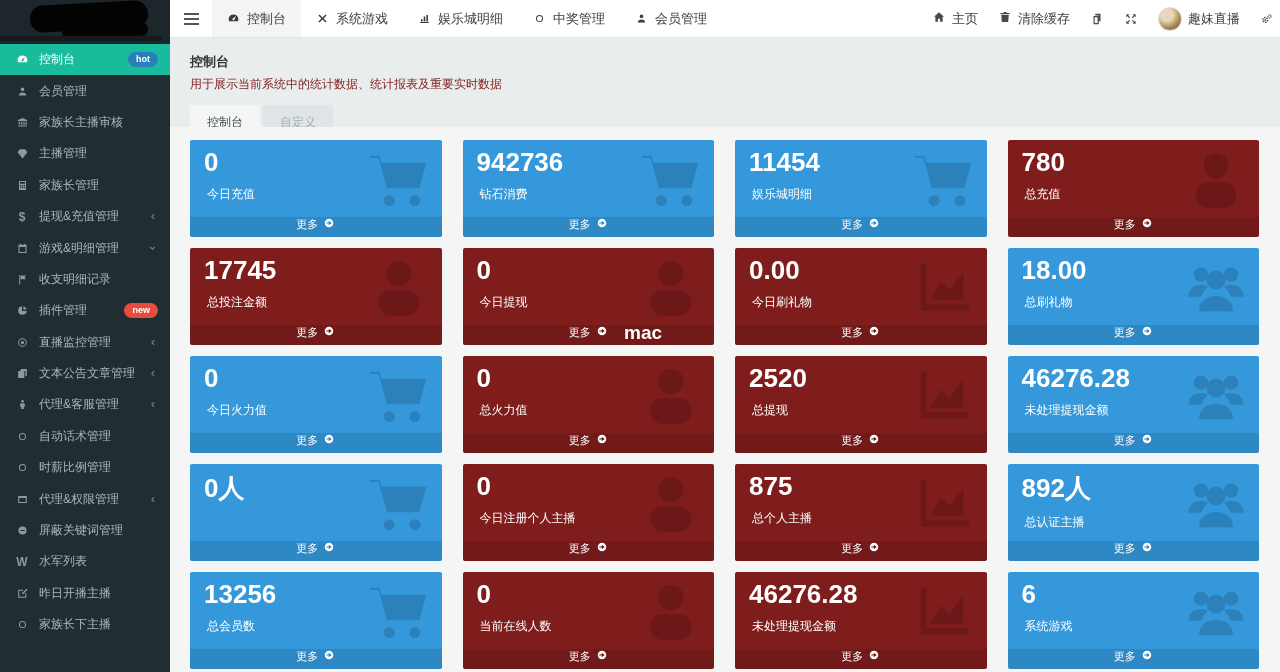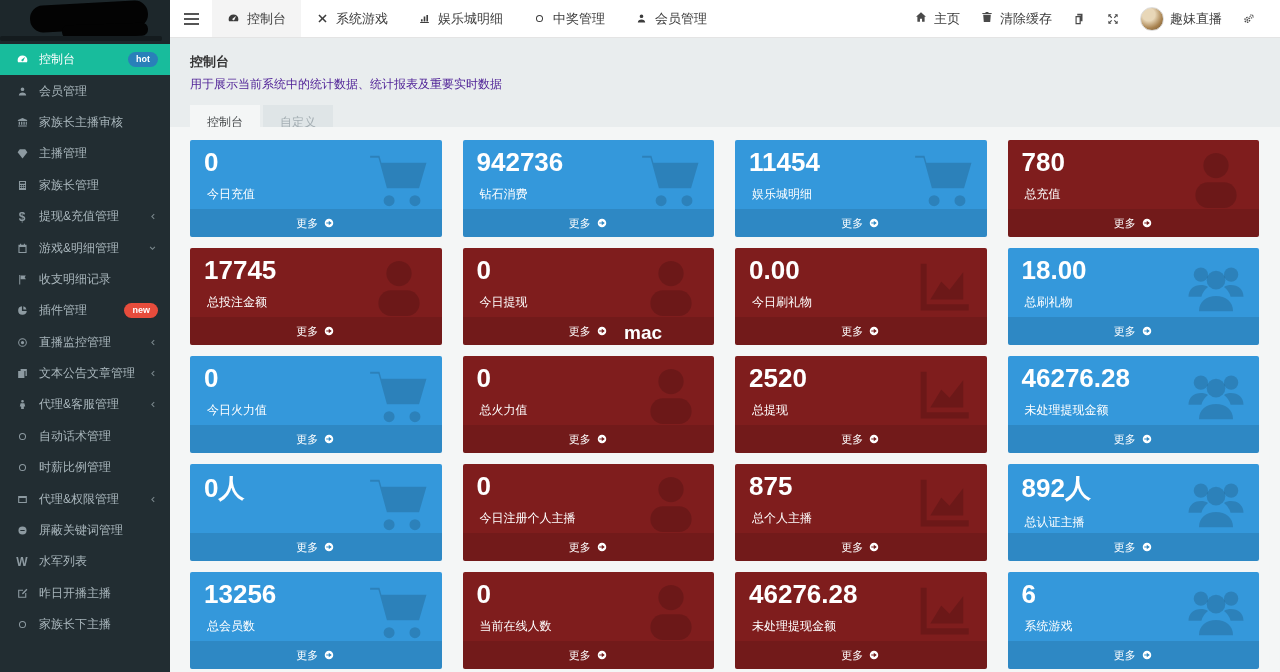--- a/index.html
+++ b/index.html
@@ -25,44 +25,44 @@
   .chev svg { width:11px; height:11px; fill:currentColor; }
 
   
   .topbar { position:absolute; left:170px; top:0; right:0; height:38px; background:#fff; border-bottom:1px solid #e4e4e4; display:flex; align-items:stretch; z-index:2; }
   .burger { width:42px; display:flex; flex-direction:column; justify-content:center; align-items:center; gap:3px; cursor:pointer; }
   .burger i { display:block; width:15px; height:2px; background:#555; }
   .t-tabs { display:flex; }
   .t-tab { display:flex; align-items:center; gap:7px; padding:0 15px; font-size:13px; color:#3c3c3c; cursor:pointer; }
   .t-tab.active { background:#f4f4f4; }
   .t-tab svg { width:13px; height:13px; fill:#3c3c3c; }
-  .t-right { margin-left:auto; display:flex; align-items:center; gap:20px; padding-right:24px; font-size:13px; color:#3c3c3c; }
+  .t-right { margin-left:auto; display:flex; align-items:center; gap:20px; padding-right:6px; font-size:13px; color:#3c3c3c; }
   .t-right .t-item { display:flex; align-items:center; gap:6px; cursor:pointer; }
   .t-right svg { width:14px; height:14px; fill:#4a4a4a; }
   .avatar { width:24px; height:24px; border-radius:50%; background:radial-gradient(circle at 35% 30%, #e8d7b8 0 30%, #a8824f 65%, #6b4f2c); border:1px solid #ddd; }
 
   
   .main { position:absolute; left:170px; top:38px; right:0; bottom:0; background:#e9edee; }
   .pheader { padding:15px 20px 0 20px; }
   .ptitle { font-size:13px; font-weight:bold; color:#333; }
-  .pdesc { font-size:12px; color:#4c1d95; margin-top:5px; }
+  .pdesc { font-size:12px; color:#7f1d1d; margin-top:5px; }
   .ptabs { display:flex; margin-top:12px; }
   .ptab { padding:9px 17px; font-size:12px; cursor:pointer; }
   .ptab.active { background:#f4f6f6; color:#464a4c; }
   .ptab.inactive { background:#dfe5e7; color:#a4aeb3; margin-left:3px; }
   .content { position:absolute; left:0; right:0; top:89px; bottom:0; background:#f4f6f6; padding:13px 21px 0 20px; }
   .grid { display:grid; grid-template-columns:repeat(4,1fr); column-gap:21px; row-gap:11px; }
 
   .card { position:relative; height:97px; overflow:hidden; color:#fff; border-radius:2px; }
   .card.blue  { background:#3498db; }
   .card.green { background:#7f1d1d; }
   .c-val { font-size:26px; font-weight:bold; margin:7px 0 0 14px; position:relative; z-index:1; }
   .c-label { font-size:12px; margin:8px 0 0 17px; position:relative; z-index:1; }
   .c-icon { position:absolute; right:8px; top:6px; width:70px; height:66px; fill:rgba(0,0,0,0.15); }
-  .c-more { position:absolute; left:0; right:0; bottom:0; height:28px; background:rgba(0,0,0,0.1); display:flex; align-items:center; justify-content:center; gap:5px; font-size:11px; color:#fff; cursor:pointer; z-index:2; }
+  .c-more { position:absolute; left:0; right:0; bottom:0; height:20px; background:rgba(0,0,0,0.1); display:flex; align-items:flex-start; justify-content:center; gap:5px; font-size:11px; color:#fff; cursor:pointer; z-index:2; }
   .c-more svg { width:12px; height:12px; fill:#fff; }
 
   .watermark { position:absolute; left:624px; top:322px; color:#fff; font-size:19px; font-weight:bold; z-index:6; text-shadow:0 0 2px rgba(0,0,0,0.15); }
 </style>
 </head>
 <body>
 
 <div class="sidebar">
   <div class="logo-area">
     <div class="logo-blob1"></div>

